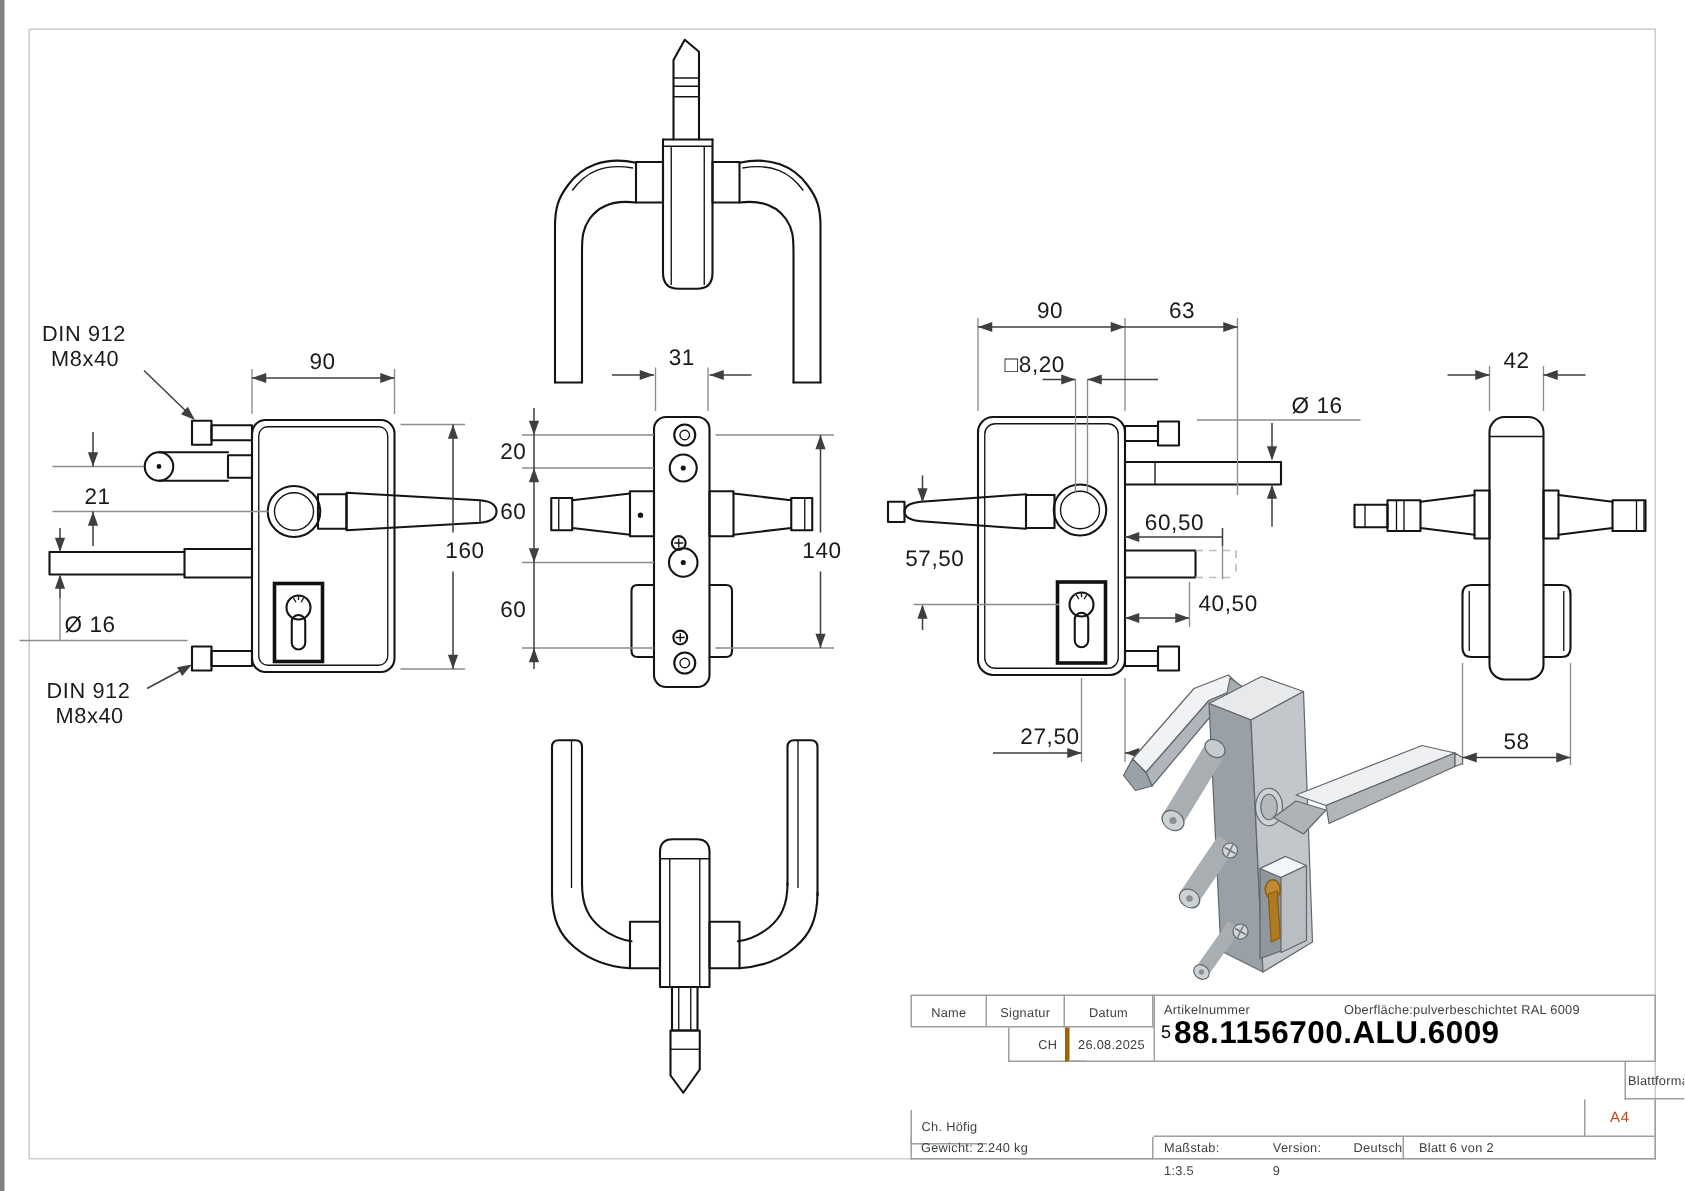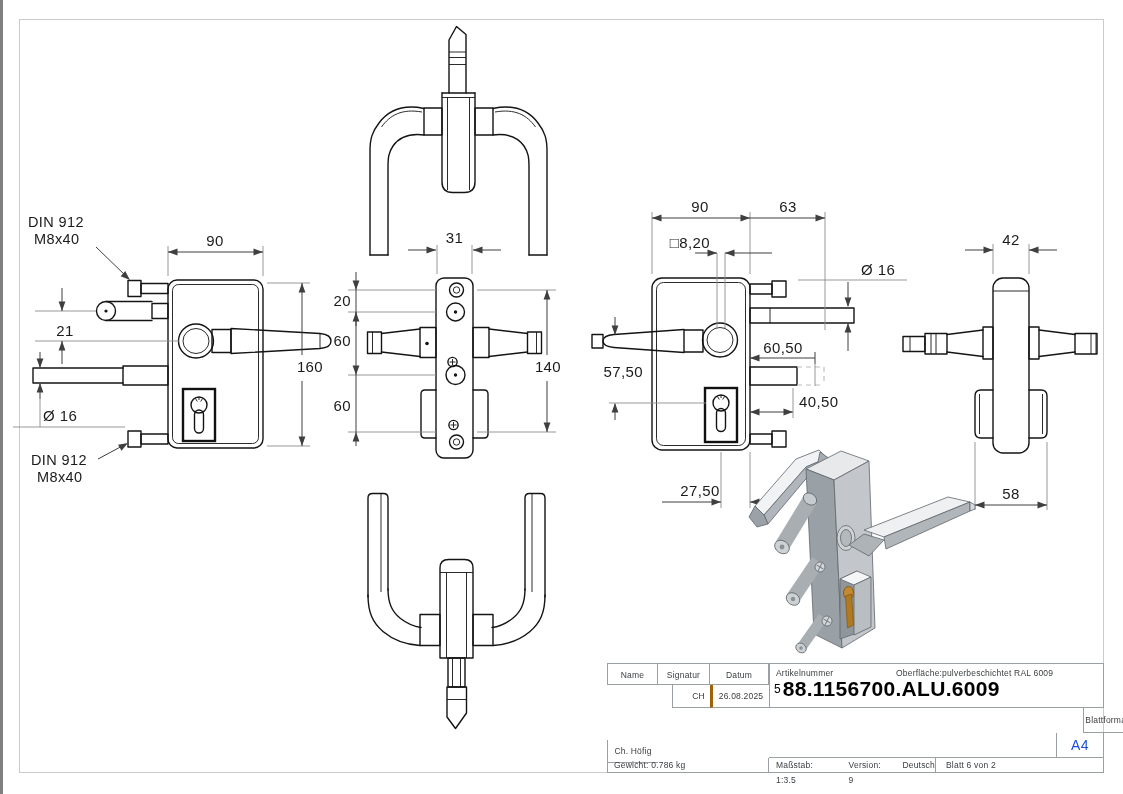--- a/index.html
+++ b/index.html
@@ -20,21 +20,21 @@
   
   .tb{position:absolute;left:607px;top:663px;width:497px;height:110px;color:#3c4043;}
   .tb .cell{position:absolute;box-sizing:border-box;border-color:#9aa0a3;border-style:solid;border-width:0;}
   .tb .bt{border-top-width:1px;} .tb .bb{border-bottom-width:1px;}
   .tb .bl{border-left-width:1px;} .tb .br{border-right-width:1px;}
   .tb .small{font-size:8.5px;letter-spacing:0.2px;}
   .tb .center{text-align:center;}
   .artnum{position:absolute;left:4px;top:13px;white-space:nowrap;color:#000;}
   .artnum .sup{font-size:12px;position:relative;top:-3px;margin-right:2px;font-weight:400;}
   .artnum .num{font-size:21px;font-weight:600;letter-spacing:0.3px;}
-  .a4{font-size:14px;letter-spacing:0.5px;color:#1d4ed8;}
+  .a4{font-size:10px;letter-spacing:0.5px;color:#c2410c;}
 </style>
 </head>
 <body>
 
 <div class="page">
   <div class="left-edge"></div>
   <div class="frame"></div>
 
   <svg class="canvas" width="1123" height="794" viewBox="0 0 1123 794">
     <defs>
@@ -352,21 +352,21 @@
       <span class="small" style="position:absolute;left:6px;top:4px;">Artikelnummer</span>
       <span class="small" style="position:absolute;left:126px;top:4px;">Oberfläche:</span>
       <span class="small" style="position:absolute;left:172px;top:4px;">pulverbeschichtet RAL 6009</span>
       <span class="artnum"><span class="sup">5</span><span class="num">88.1156700.ALU.6009</span></span>
     </div>
 
     <div class="cell bb" style="left:162px;top:45px;width:287px;height:50px;"></div>
     <div class="cell bl br bb small center" style="left:476px;top:45px;width:48px;height:25px;line-height:25px;">Blattformat</div>
     <div class="cell bl br bb center a4" style="left:449px;top:70px;width:48px;height:25px;line-height:25px;">A4</div>
 
-    <div class="cell bl br bb small" style="left:0;top:95px;width:162px;height:15px;line-height:15px;padding-left:6px;">Gewicht: 0.786 kg</div>
+    <div class="cell bl br bb small" style="left:0;top:95px;width:162px;height:15px;line-height:15px;padding-left:6px;">Gewicht: 2.240 kg</div>
     <div class="cell br bb small" style="left:162px;top:95px;width:167px;height:15px;line-height:15px;display:flex;gap:16px;padding-left:7px;">
       <span>Maßstab: 1:3.5</span>
       <span>Version: 9</span>
       <span>Deutsch</span>
     </div>
     <div class="cell br bb small" style="left:329px;top:95px;width:168px;height:15px;line-height:15px;padding-left:10px;">Blatt 6 von 2</div>
   </div>
 </div>
 
 </body></html>

